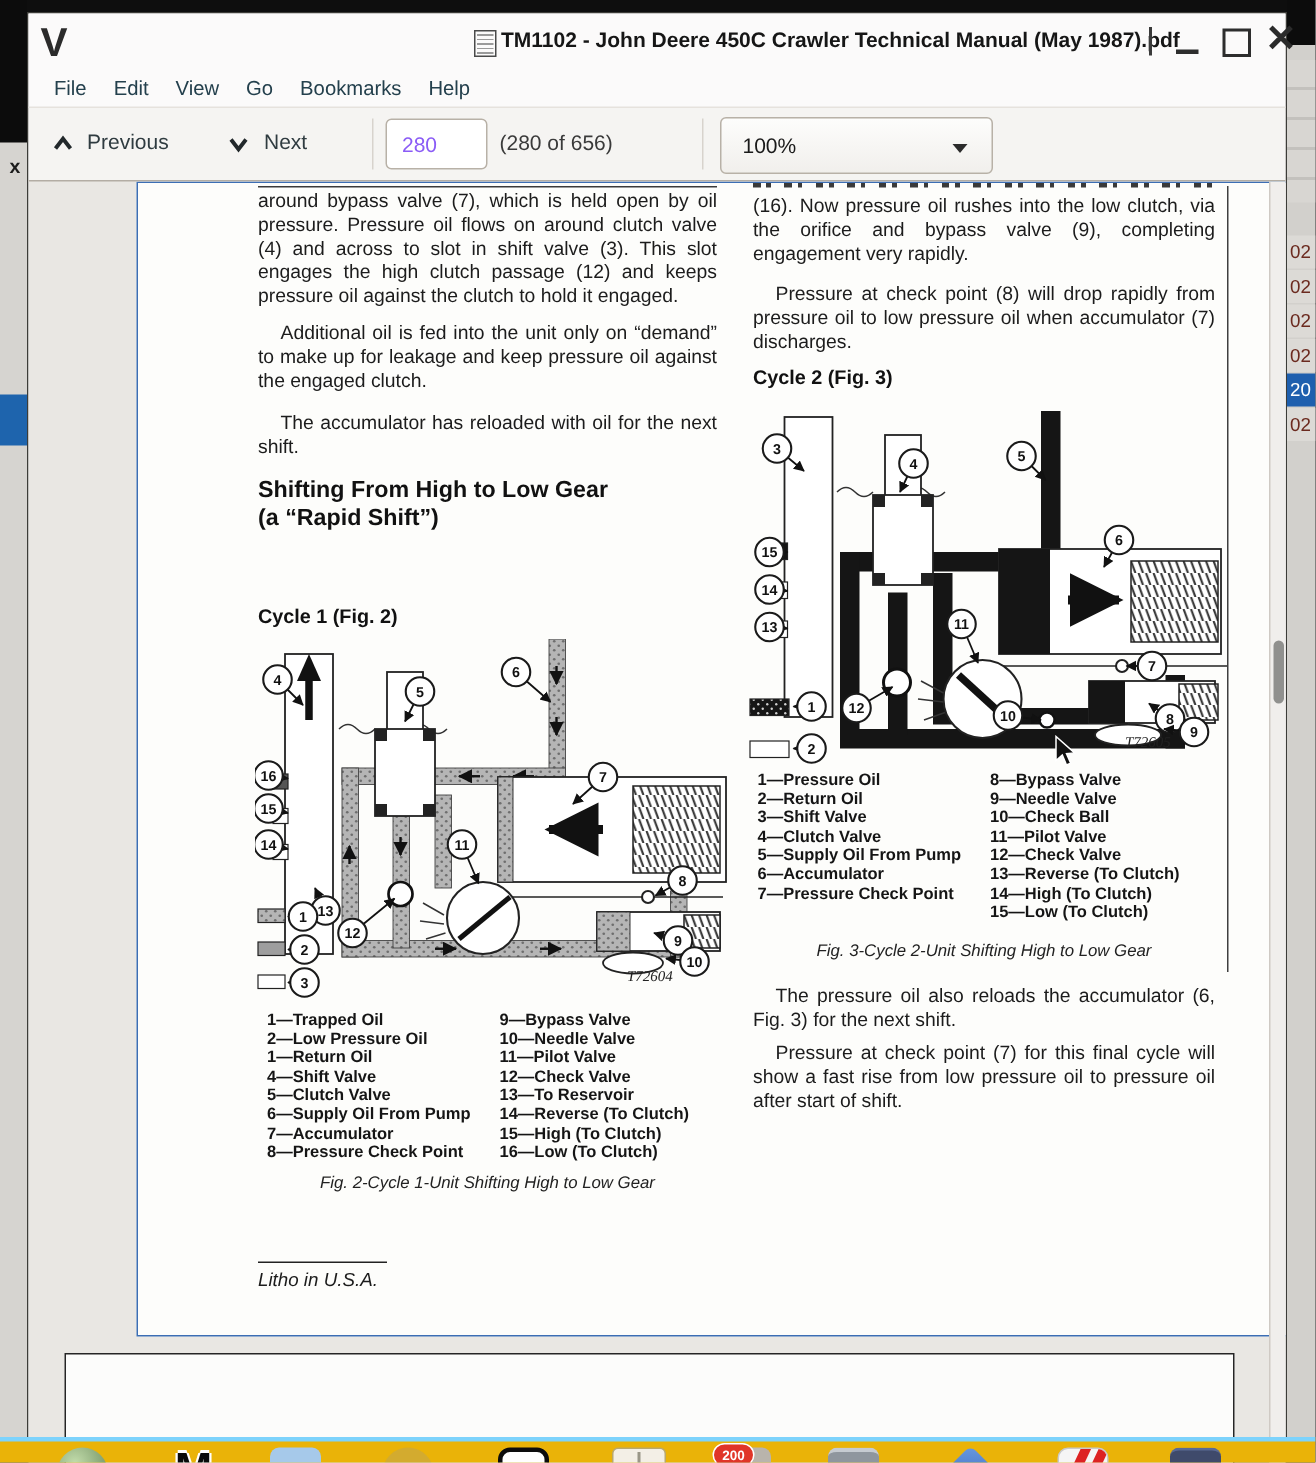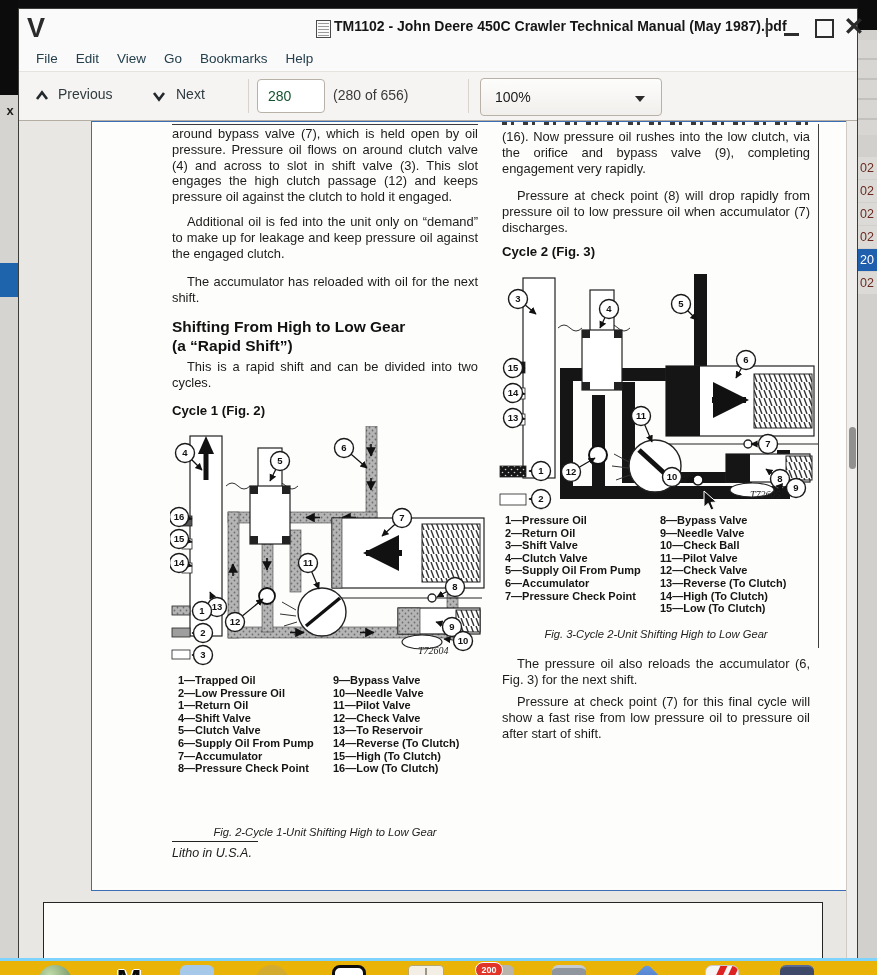--- a/index.html
+++ b/index.html
@@ -36,21 +36,21 @@
   .btn-close{position:absolute;left:824px;top:2px;width:22px;height:30px;font-size:25px;font-weight:bold;color:#2b2b2b;line-height:30px;text-align:center;}
 
   .menubar{position:absolute;left:0;top:37px;width:100%;height:26px;background:#fbfafa;display:flex;align-items:center;padding-left:8px;box-sizing:border-box;border-bottom:1px solid #e6e2dd;}
   .menubar .mi{font-size:13.5px;color:#24404d;padding:3px 9px;}
 
   .toolbar{position:absolute;left:0;top:63px;width:100%;height:48px;background:#f5f4f2;border-bottom:1px solid #c6c0b9;}
   .nav-lbl{position:absolute;top:14px;font-size:14px;color:#2f3b40;}
   .chev{position:absolute;top:16px;width:16px;height:16px;}
   .vsep{position:absolute;top:7px;width:1px;height:34px;background:#d8d3cd;}
   .page-input{position:absolute;left:238px;top:7px;width:68px;height:34px;border:1px solid #b8b1a7;border-radius:4px;
-      background:#fff;font-size:14px;color:#14532d;padding:0 0 0 10px;box-sizing:border-box;font-family:"Liberation Sans",sans-serif;}
+      background:#fff;font-size:14px;color:#8b5cf6;padding:0 0 0 10px;box-sizing:border-box;font-family:"Liberation Sans",sans-serif;}
   .page-of{position:absolute;left:314px;top:15px;font-size:14px;color:#3a3a3a;}
   .zoom-combo{position:absolute;left:461px;top:6px;width:182px;height:38px;border:1px solid #b8b1a7;border-radius:4px;
       background:linear-gradient(#fdfdfc,#f1efec);box-sizing:border-box;}
   .zoom-val{position:absolute;left:14px;top:10px;font-size:14px;color:#1a1a1a;}
   .combo-caret{position:absolute;right:16px;top:17px;width:0;height:0;border-left:5px solid transparent;border-right:5px solid transparent;border-top:6px solid #2c2c2c;}
 
   
   .docarea{position:absolute;left:0;top:111px;width:838px;height:856px;background:#e9e7e3;border-top:1px solid #b3ada4;overflow:hidden;}
   .scrolltrack{position:absolute;left:827px;top:0;width:11px;height:856px;background:#f0eeec;border-left:1px solid #cfcac4;}
   .scrollthumb{position:absolute;left:1.5px;top:306px;width:7px;height:42px;background:#90908e;border-radius:4px;}
@@ -173,21 +173,20 @@
 
         <div class="col" style="left:80px;top:0;width:306px;height:770px">
           <div class="topline"></div>
           <div class="para" style="top:4px">around bypass valve (7), which is held open by oil pressure. Pressure oil flows on around clutch valve (4) and across to slot in shift valve (3). This slot engages the high clutch passage (12) and keeps pressure oil against the clutch to hold it engaged.</div>
           <div class="para ind" style="top:92px">Additional oil is fed into the unit only on “demand” to make up for leakage and keep pressure oil against the engaged clutch.</div>
           <div class="para ind" style="top:152px">The accumulator has reloaded with oil for the next shift.</div>
           <div class="h1" style="top:196px;left:0">
             <span>Shifting From High to Low Gear</span><br>
             <span>(a “Rapid Shift”)</span>
           </div>
-          <div class="para ind" style="top:237px">This is a rapid shift and can be divided into two cycles.</div>
           <div class="cyc" style="top:281px;left:0">Cycle 1 (Fig. 2)</div>
           <div class="legend" style="left:6px;top:552px;width:300px">
             <div class="lcol" style="left:0" id="f2l1">
                 <div class="li">1—Trapped Oil</div>
                 <div class="li">2—Low Pressure Oil</div>
                 <div class="li">1—Return Oil</div>
                 <div class="li">4—Shift Valve</div>
                 <div class="li">5—Clutch Valve</div>
                 <div class="li">6—Supply Oil From Pump</div>
                 <div class="li">7—Accumulator</div>
@@ -197,21 +196,21 @@
                 <div class="li">9—Bypass Valve</div>
                 <div class="li">10—Needle Valve</div>
                 <div class="li">11—Pilot Valve</div>
                 <div class="li">12—Check Valve</div>
                 <div class="li">13—To Reservoir</div>
                 <div class="li">14—Reverse (To Clutch)</div>
                 <div class="li">15—High (To Clutch)</div>
                 <div class="li">16—Low (To Clutch)</div>
               </div>
           </div>
-          <div class="cap" style="top:704px">Fig. 2-Cycle 1-Unit Shifting High to Low Gear</div>
+          <div class="cap" style="top:661px">Fig. 2-Cycle 1-Unit Shifting High to Low Gear</div>
           <div class="litho-line" style="left:0;top:719px"></div>
           <div class="litho" style="left:0;top:724px">Litho in U.S.A.</div>
         </div>
 
         <svg id="fig2" style="position:absolute;left:78px;top:304px" width="320" height="240" viewBox="0 0 320 240">
           <defs>
             <pattern id="f2stip" width="6" height="6" patternUnits="userSpaceOnUse">
               <rect width="6" height="6" fill="#b5b5b5"></rect>
                 <circle cx="1.5" cy="1.5" r="0.9" fill="#6e6e6e"></circle>
                 <circle cx="4.5" cy="4.5" r="0.9" fill="#6e6e6e"></circle>

